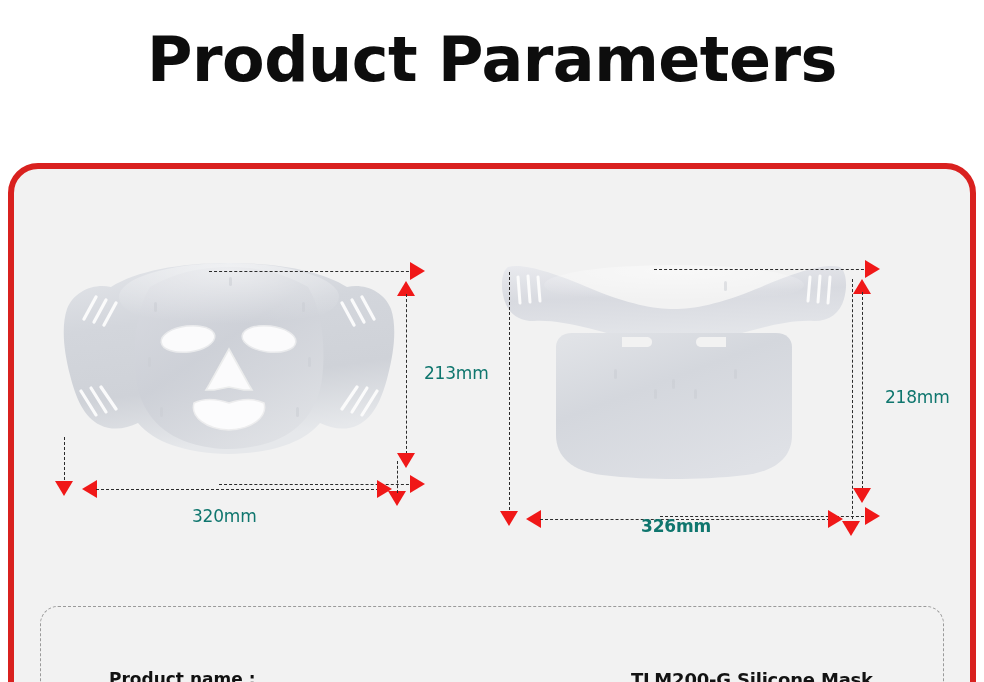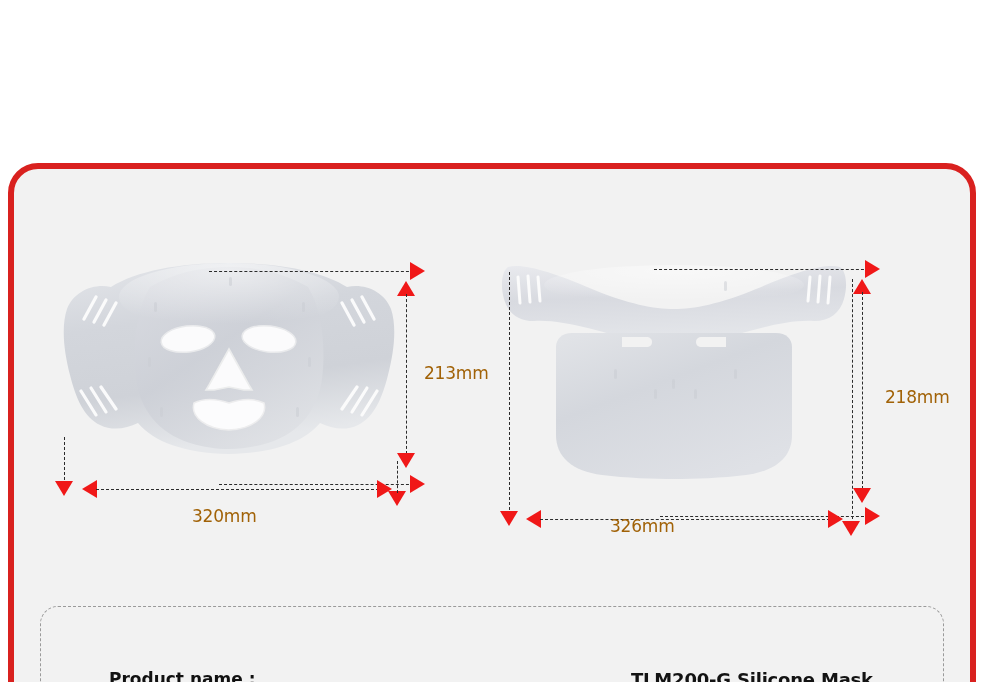--- a/index.html
+++ b/index.html
@@ -109,21 +109,21 @@
     border-left: 9px solid transparent;
     border-right: 9px solid transparent;
     border-bottom: 15px solid #f01818;
   }
 
   .dim-label {
     position: absolute;
     font-family: "DejaVu Sans", sans-serif;
     font-size: 17px;
     font-weight: 500;
-    color: #a16207;
+    color: #0f766e;
     white-space: nowrap;
     letter-spacing: -0.2px;
   }
 
   
   .spec-box {
     position: absolute;
     left: 26px;
     top: 437px;
     width: 904px;
@@ -163,20 +163,21 @@
     color: #131313;
     white-space: nowrap;
     letter-spacing: -0.2px;
   }
 </style>
 </head>
 <body>
 
 <div id="page">
 
+  <h1 class="page-title">Product Parameters</h1>
 
   <div class="card">
     <div class="card-inner">
 
       <div class="stage">
 
         <div class="product-block" id="mask-face">
           <svg class="mask-svg" width="350" height="215" viewBox="0 0 350 215">
             <defs>
               <linearGradient id="gFace" x1="0" y1="0" x2="0.25" y2="1">
@@ -374,21 +375,21 @@
         <div class="dim-line-v" style="left:495px; top:103px; height:243px;"></div>
         <div class="arrow down" style="left:486px; top:342px;"></div>
 
         <div class="dim-line-v" style="left:838px; top:110px; height:240px;"></div>
 
         <div class="arrow left" style="left:512px; top:341px;"></div>
         <div class="dim-line-h" style="left:526px; top:350px; width:290px;"></div>
         <div class="arrow right" style="left:814px; top:341px;"></div>
 
         <div class="dim-label" style="left:871px; top:218px;">218mm</div>
-        <div class="dim-label" style="left:596px; top:347px;">326mm</div>
+        <div class="dim-label" style="left:627px; top:347px;font-weight:bold;">326mm</div>
       </div>
 
       <div class="spec-box">
         <div class="spec-row row-0">
           <span class="spec-key">Product name  :</span>
           <span class="spec-val">TLM200-G Silicone Mask</span>
         </div>
 
       </div>
 

